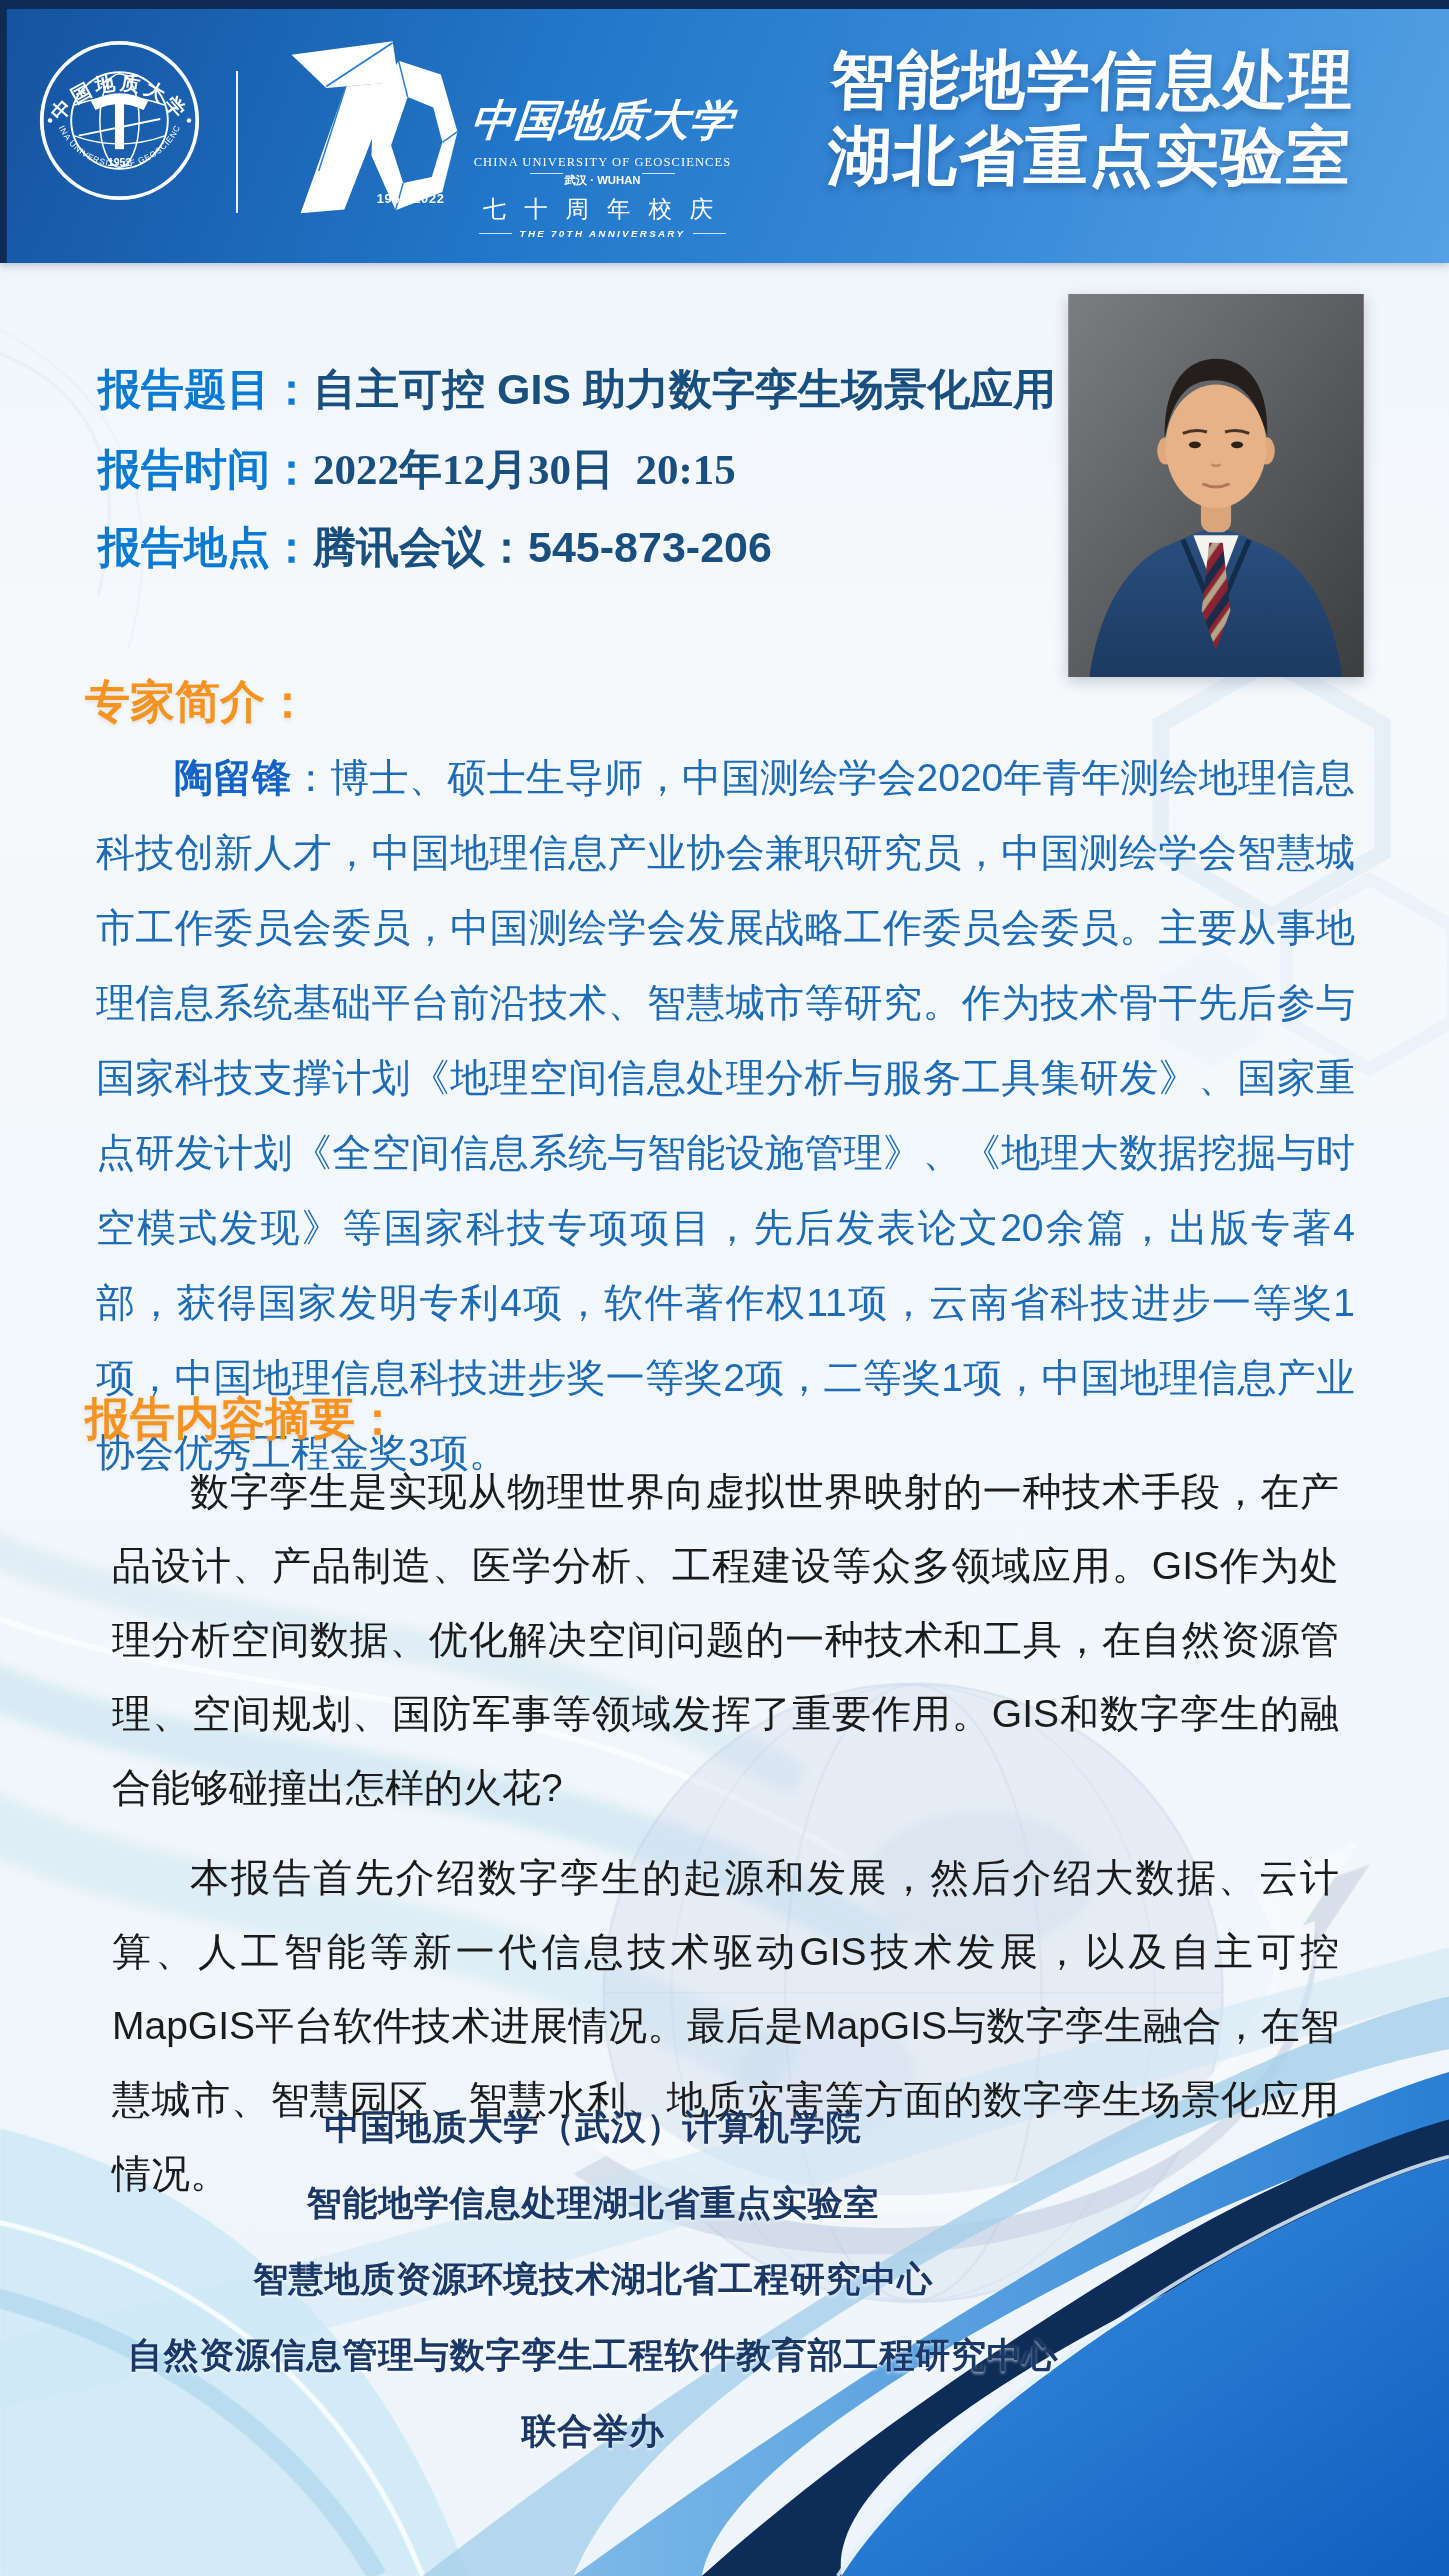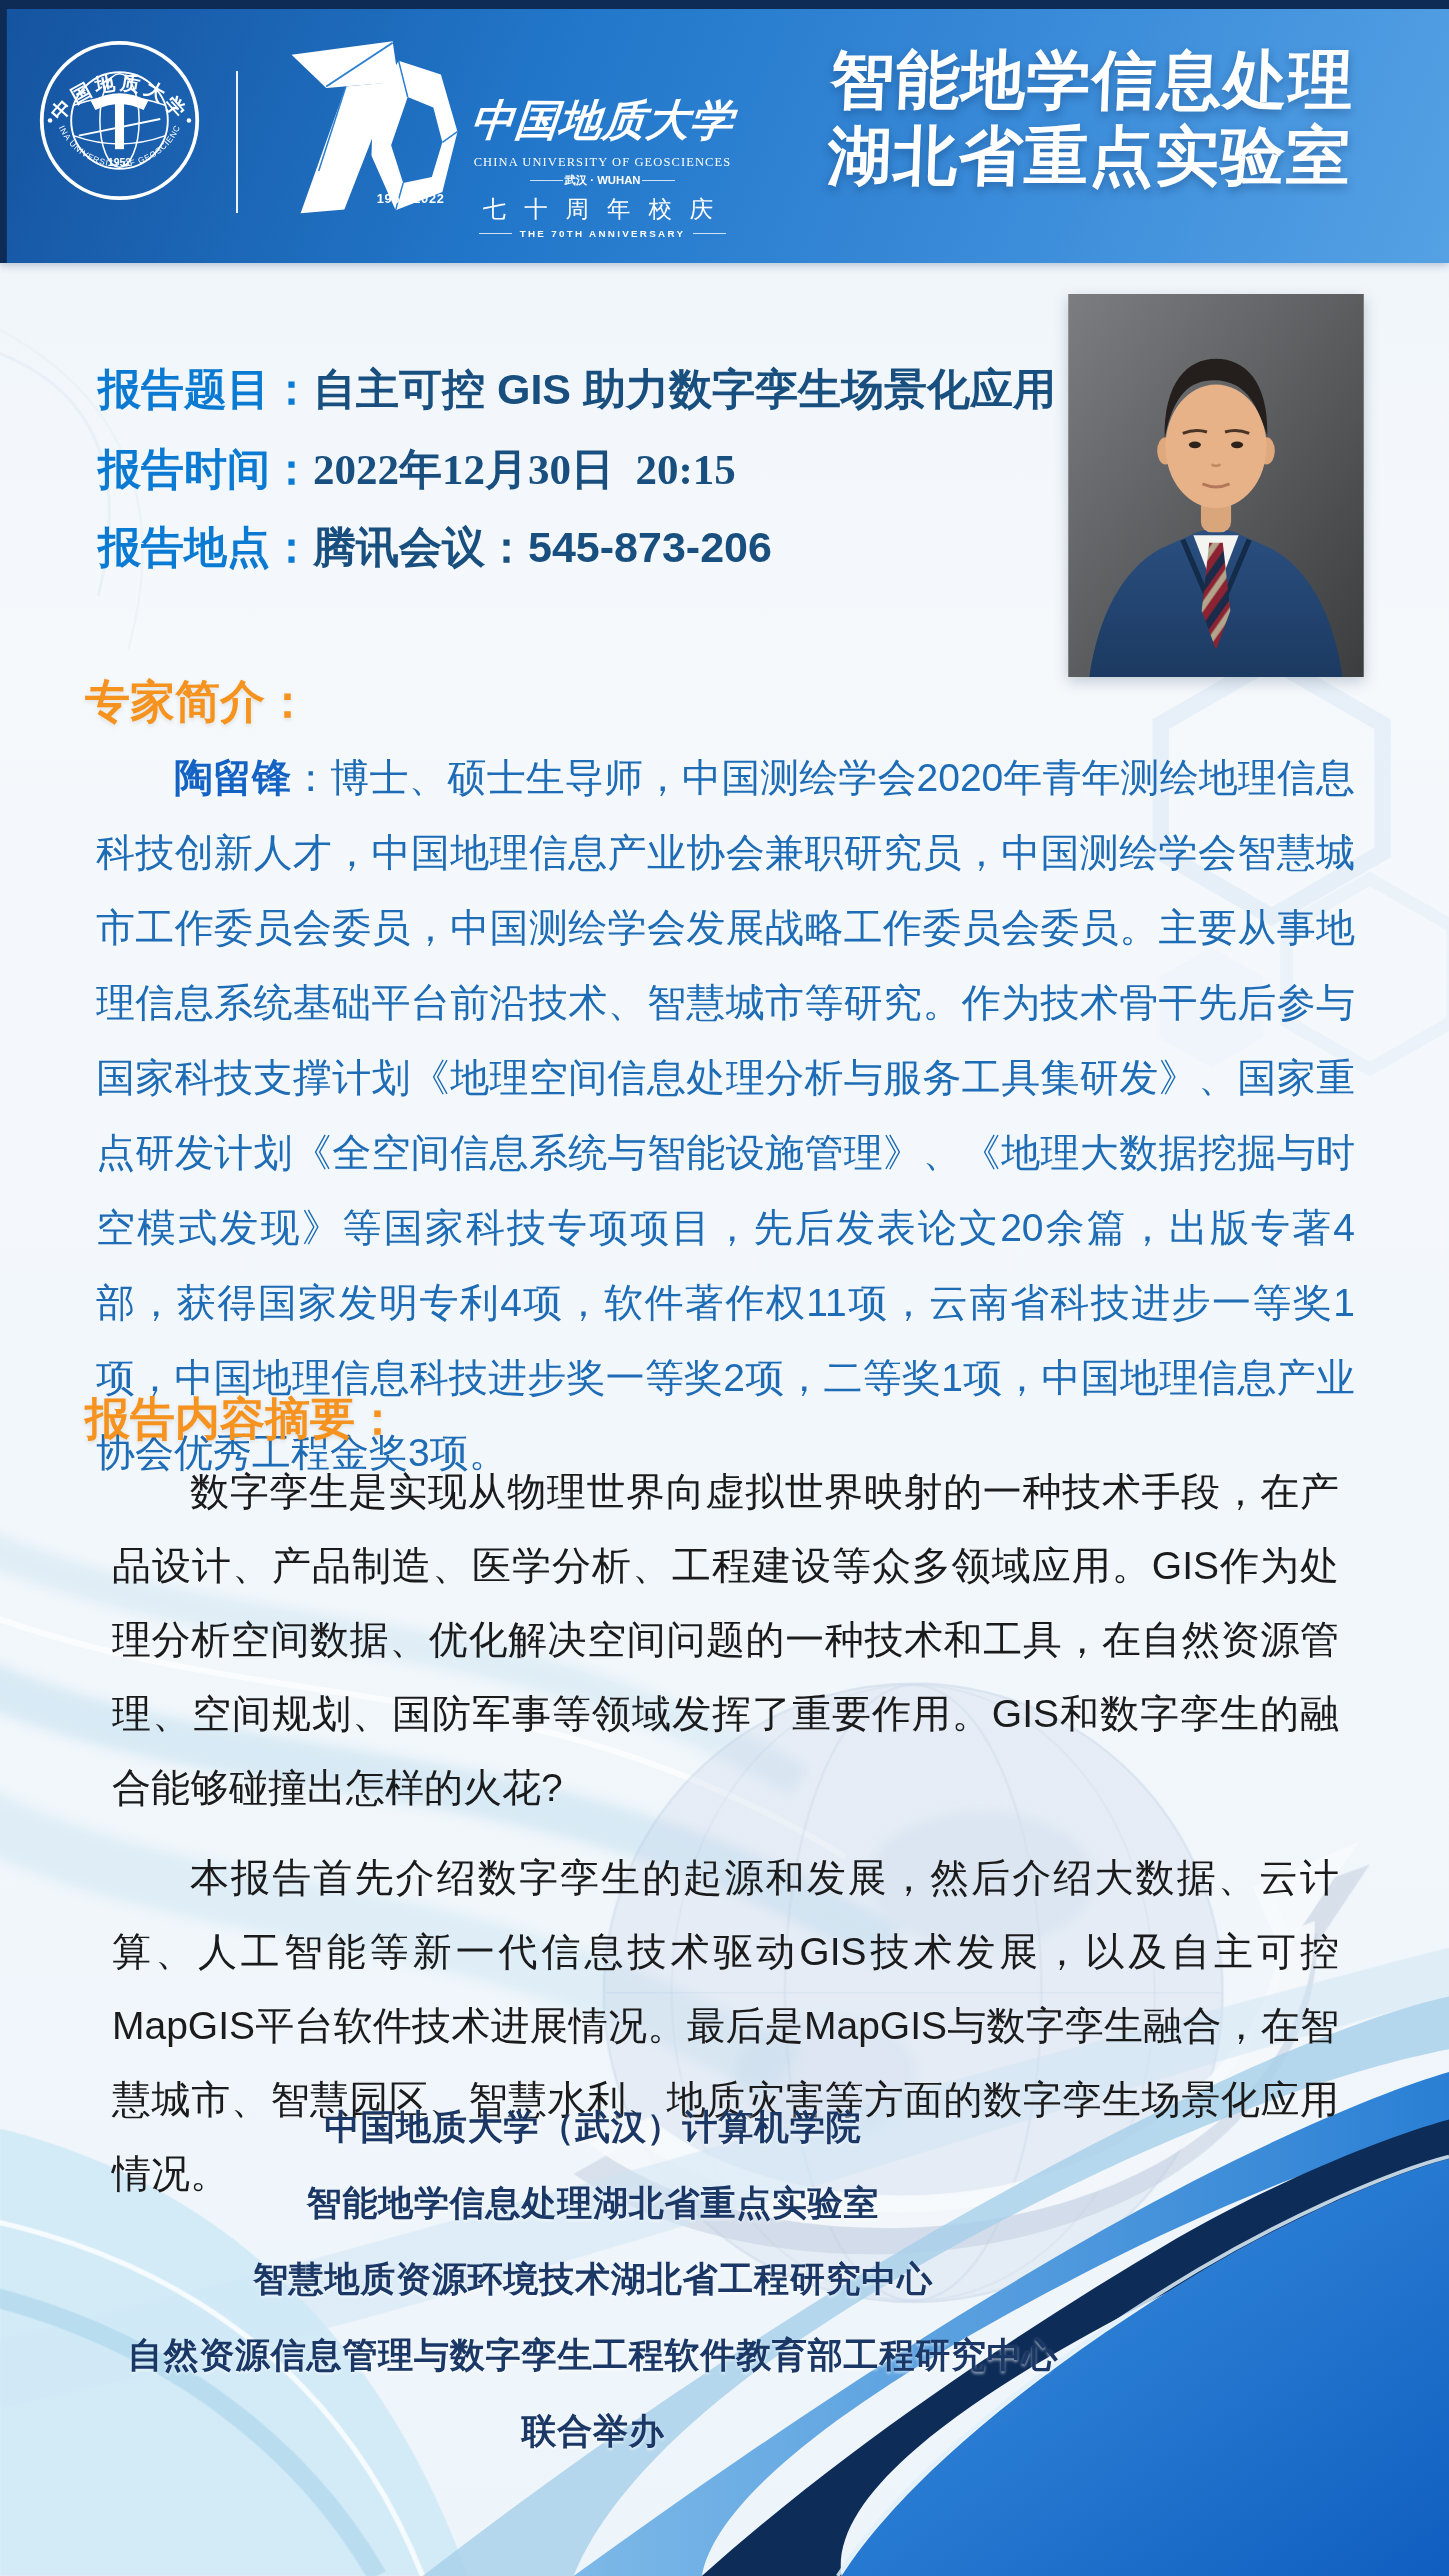--- a/index.html
+++ b/index.html
@@ -16,23 +16,23 @@
     background:linear-gradient(112deg,#15539f 0%,#2277ca 38%,#3c8dda 72%,#55a1e4 100%);
     box-shadow:inset 0 9px 0 #0d2b55, inset 6.8px 0 0 #0d2b55, 0 3px 7.5px rgba(30,60,110,.25);
   }
   .seal{position:absolute;left:38px;top:39px;width:163px;height:163px;}
   .header-divider{position:absolute;left:236px;top:71px;width:2.3px;height:142px;background:rgba(255,255,255,.92);}
   .logo70{position:absolute;left:281px;top:35px;width:184px;height:198px;}
   .uni-name{position:absolute;left:471px;top:92px;width:263px;color:#fff;text-align:center;}
   .uni-cn{font-family:"DejaVu Serif","Liberation Serif",serif;font-style:italic;font-weight:bold;
           font-size:43px;letter-spacing:0.8px;transform:skewX(-5deg);white-space:nowrap;}
   .uni-en{font-family:"Liberation Serif",serif;font-size:12.5px;letter-spacing:1.1px;margin-top:4.5px;white-space:nowrap;}
-  .uni-city{display:flex;align-items:center;justify-content:center;gap:2px;font-size:11.3px;font-weight:bold;margin-top:3.8px;white-space:nowrap;}
+  .uni-city{display:flex;align-items:flex-start;justify-content:center;gap:2px;font-size:11.3px;font-weight:bold;margin-top:3.8px;white-space:nowrap;}
   .uni-cele{font-size:23.4px;font-weight:normal;letter-spacing:18px;margin-top:4.5px;margin-left:9px;white-space:nowrap;}
-  .uni-anniv{display:flex;align-items:center;justify-content:center;gap:7.5px;font-size:9.8px;font-weight:bold;letter-spacing:2.3px;margin-top:3px;white-space:nowrap;}
+  .uni-anniv{display:flex;align-items:center;justify-content:center;gap:7.5px;font-size:9.8px;font-weight:bold;letter-spacing:2.3px;margin-top:3px;white-space:nowrap;font-style:italic;}
   .hrule{display:inline-block;width:33px;height:0.8px;background:rgba(235,245,255,.85);}
   .lab-title{
     position:absolute;left:823px;top:42px;width:536px;text-align:center;color:#fff;
     font-size:64px;font-weight:900;line-height:76px;letter-spacing:1.5px;
     text-shadow:0 3.8px 9px rgba(9,40,88,.35);transform:skewX(-2deg);white-space:nowrap;
   }
   
   .decor{position:absolute;pointer-events:none;}
   .decor-arcs{left:0;top:272px;width:317px;height:392px;}
   .decor-hex{left:1098px;top:645px;width:351px;height:483px;}

